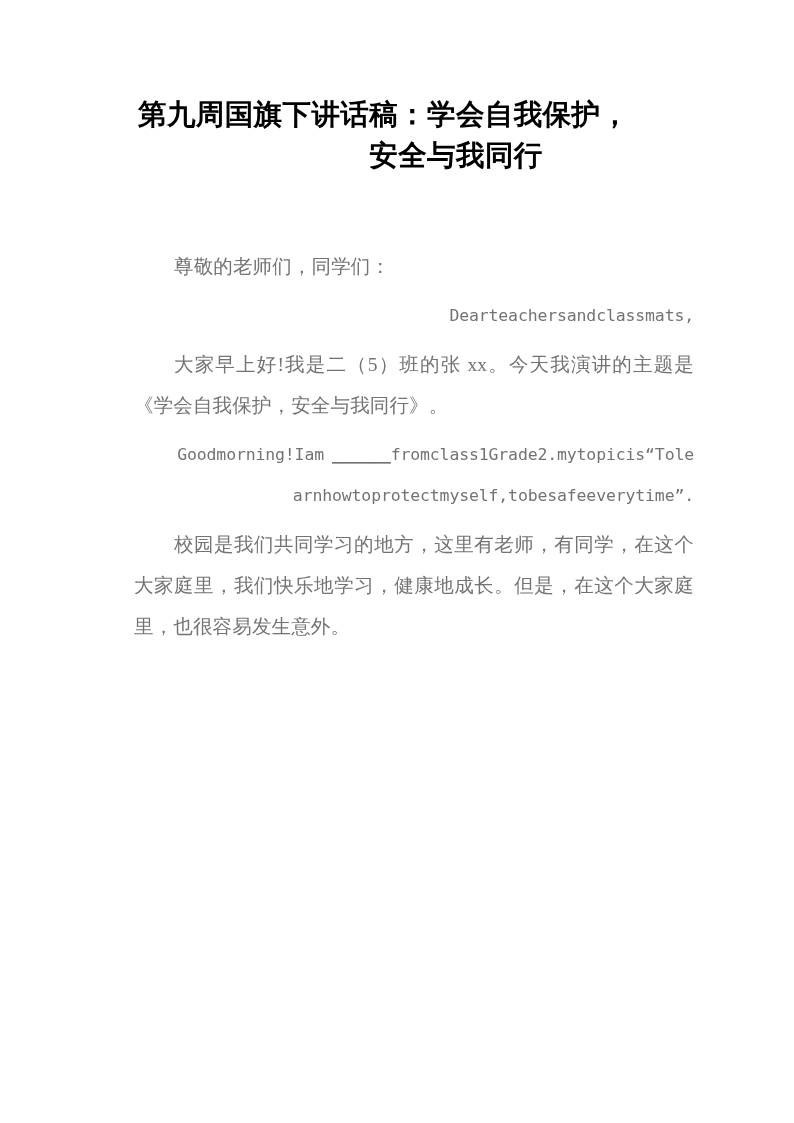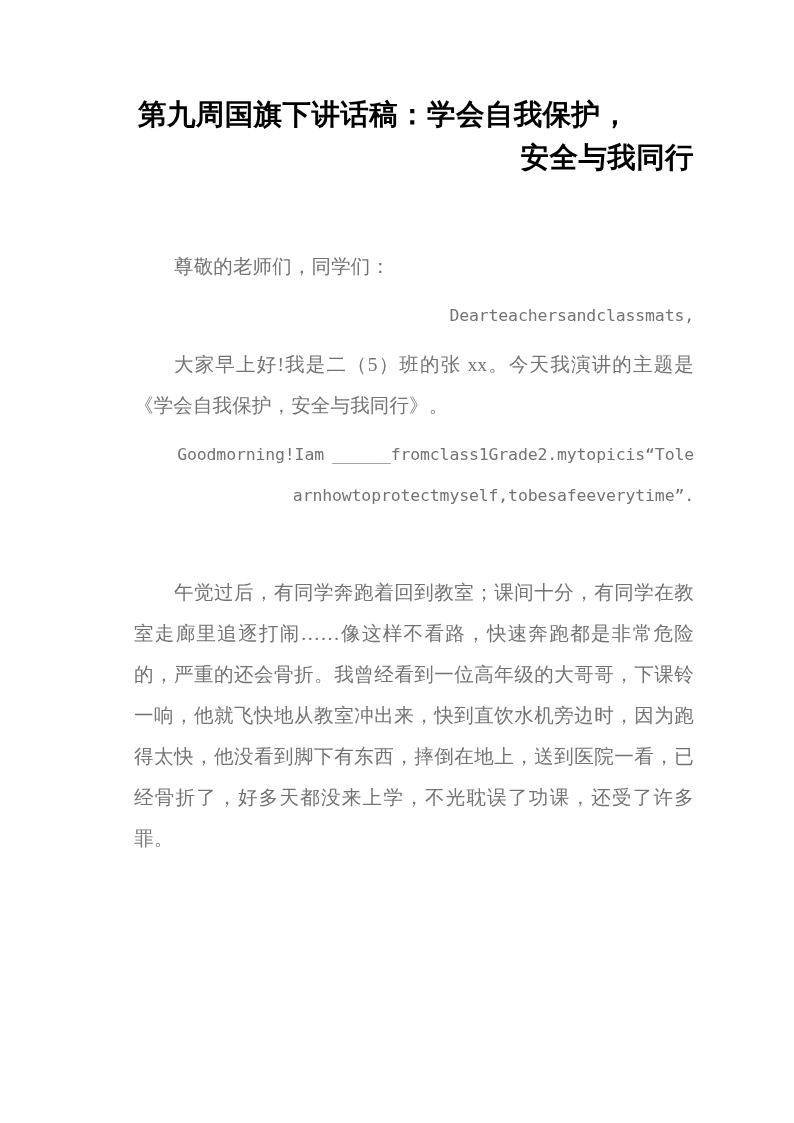--- a/index.html
+++ b/index.html
@@ -46,22 +46,23 @@
     text-align: center;
     width: 560px;
   }
   .title-line-1 {
     display: block;
     text-align: left;
     padding-left: 4px;
   }
   .title-line-2 {
     display: block;
-    text-align: right;
+    text-align: center;
     padding-left: 84px;
+    font-family: Liberation Mono, monospace;
   }
 
   
   .para {
     font-size: 19.5px;
     line-height: 41px;
     letter-spacing: 0.15px;
     margin: 0;
     text-align: justify;
     text-justify: inter-ideograph;
@@ -79,20 +80,21 @@
     text-align: right;
   }
   .para.mono.indent {
     text-indent: 37px;
   }
 
   .gap-sm { height: 8px; }
   .gap-lg { height: 40px; }
 
   .blank-line {
+    text-decoration: underline;
     text-decoration-thickness: 1px;
     text-underline-offset: 2px;
     margin-left: 8px;
   }
 
   .first-block { margin-top: 67px; }
 </style>
 </head>
 <body>
 
@@ -115,22 +117,22 @@
     <div class="gap-sm"></div>
 
     <p class="para indent">大家早上好!我是二（5）班的张 xx。今天我演讲的主题是《学会自我保护，安全与我同行》。</p>
 
     <div class="gap-sm"></div>
 
     <p class="para mono indent"><span>Goodmorning!Iam</span><span class="blank-line">______</span><span>fromclass1Grade2.mytopicis“Tolearnhowtoprotectmyself,tobesafeeverytime”.</span></p>
 
     <div class="gap-sm"></div>
 
+    <p class="para indent">校园是我们共同学习的地方，这里有老师，有同学，在这个大家庭里，我们快乐地学习，健康地成长。但是，在这个大家庭里，也很容易发生意外。</p>
 
     <div class="gap-lg"></div>
 
 
     <div class="gap-sm"></div>
 
-    <p class="para indent">午觉过后，有同学奔跑着回到教室；课间十分，有同学在教室走廊里追逐打闹……像这样不看路，快速奔跑都是非常危险的，严重的还会骨折。我曾经看到一位高年级的大哥哥，下课铃一响，他就飞快地从教室冲出来，快到直饮水机旁边时，因为跑得太快，他没看到脚下有东西，摔倒在地上，送到医院一看，已经骨折了，好多天都没来上学，不光耽误了功课，还受了许多罪。</p>
 
   </div>
 </div>
 
 </body></html>

